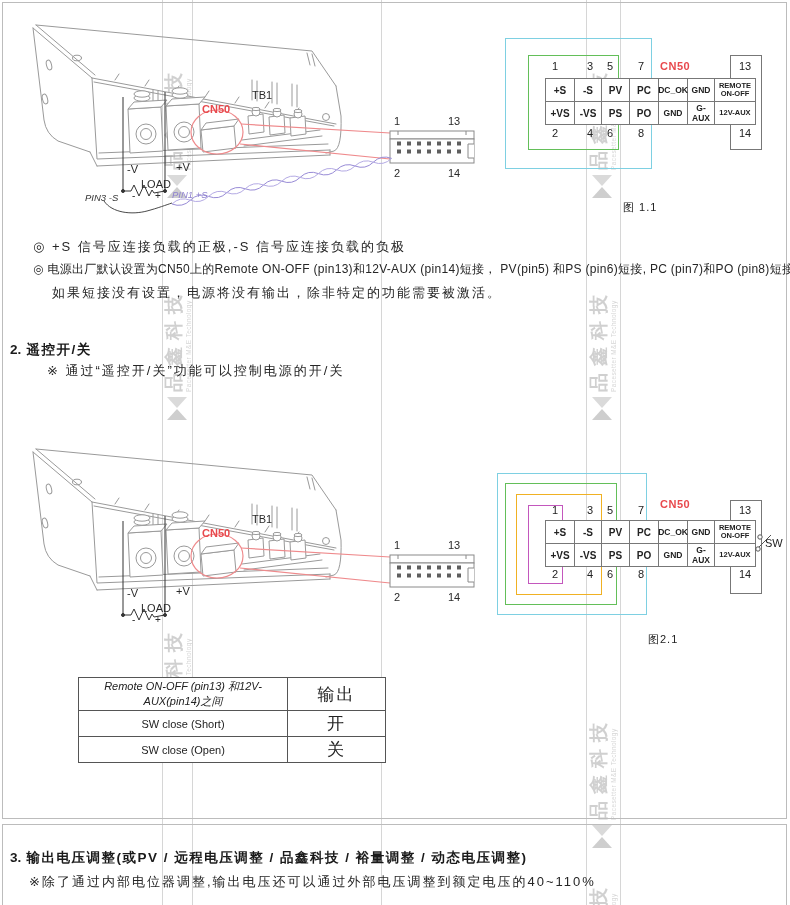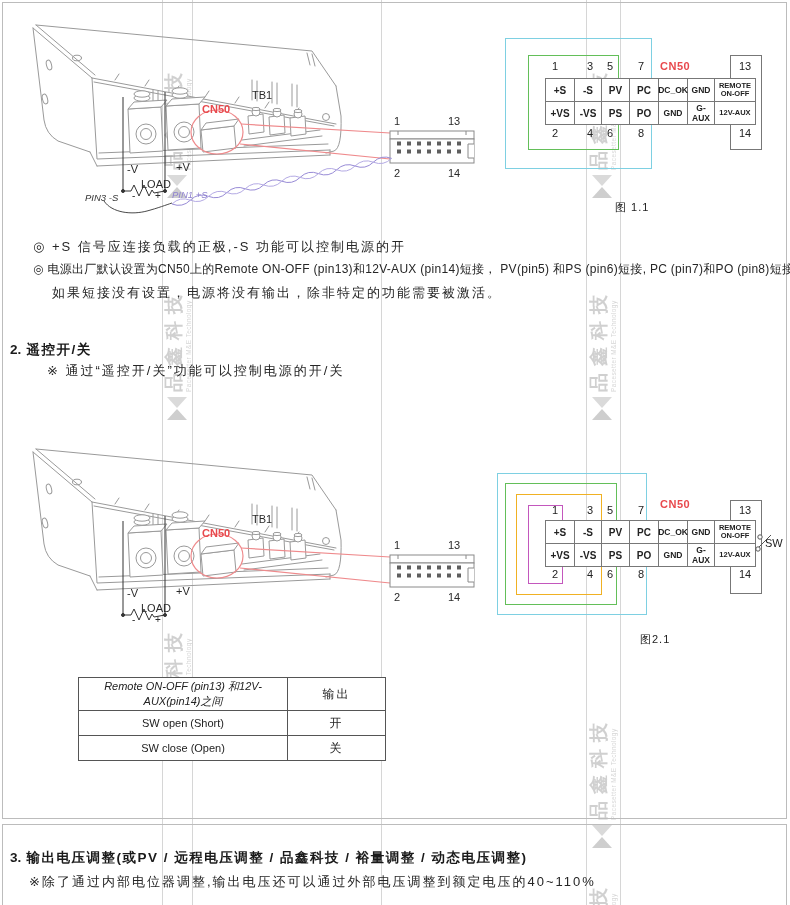--- a/index.html
+++ b/index.html
@@ -5,21 +5,21 @@
   html,body{margin:0;padding:0;background:#fff;}
   .page{position:relative;width:790px;height:905px;background:#fff;overflow:hidden;
         font-family:"Liberation Sans","DejaVu Sans",sans-serif;color:#222;}
   .vline{position:absolute;top:0;width:1px;height:905px;background:#d6d6d6;}
   .frame{position:absolute;border:1px solid #bcbcbc;}
   .note{position:absolute;font-size:13px;letter-spacing:2px;white-space:nowrap;color:#262626;}
   .note.long{font-size:12px;letter-spacing:0.3px;}
   .sec{position:absolute;font-size:13.5px;white-space:nowrap;letter-spacing:1.5px;color:#1a1a1a;}
   .sec .num{font-weight:700;letter-spacing:0;}
   .sec .ttl{font-weight:600;}
-  .figcap{position:absolute;font-size:11px;color:#222;letter-spacing:1px;white-space:nowrap;}
+  .figcap{position:absolute;font-size:11px;color:#222;letter-spacing:1px;white-space:nowrap;margin-left:8px;}
   .chassis{position:absolute;}
   
   .pinout{position:absolute;}
   .cbox{position:absolute;border:1.5px solid;background:transparent;}
   .tallbox{position:absolute;border:1px solid #777;background:#fff;}
   .pnum{position:absolute;width:20px;text-align:center;font-size:11px;color:#222;}
   .ptable{position:absolute;display:grid;
           grid-template-columns:29px 27px 28px 29px 29px 27px 41px;
           grid-auto-rows:23px;border-top:1px solid #777;border-left:1px solid #777;background:#fff;}
   .pcell{border-right:1px solid #777;border-bottom:1px solid #777;background:#fff;
@@ -27,21 +27,21 @@
          font-size:10px;font-weight:600;color:#222;}
   .pcell.mid{font-size:8.5px;}
   .pcell.small{font-size:7.5px;line-height:1.1;}
   .cn50lab{position:absolute;font-size:11px;font-weight:700;color:#e8494d;letter-spacing:0.5px;white-space:nowrap;}
   .swsvg{position:absolute;}
   .swlab{position:absolute;font-size:11px;color:#222;}
   
   .swtable{position:absolute;border-collapse:collapse;background:#fff;}
   .swtable td{border:1px solid #555;height:22px;text-align:center;vertical-align:middle;color:#222;}
   .swtable .c1{width:206px;font-size:11px;}
-  .swtable .c2{width:95px;font-size:12px;letter-spacing:2px;margin-top:41px;}
+  .swtable .c2{width:95px;font-size:17px;letter-spacing:2px;margin-top:41px;}
   .swtable .hdr{font-style:italic;}
   
   .wm{position:absolute;width:34px;height:162px;opacity:0.9;pointer-events:none;}
   .wm-rot{position:absolute;left:-48px;top:48px;width:130px;height:34px;transform:rotate(-90deg);
           display:flex;flex-direction:column;justify-content:center;}
   .wm-chars{font-size:19px;font-weight:700;color:#cccccc;letter-spacing:7px;white-space:nowrap;line-height:1;}
   .wm-latin{font-size:6.5px;color:#d2d2d2;white-space:nowrap;margin-top:2px;letter-spacing:0.4px;}
   .wm-logo{position:absolute;left:3px;top:133px;}
   svg text{font-family:"Liberation Sans","DejaVu Sans",sans-serif;}
 </style>
@@ -253,21 +253,21 @@
     </div>
     <span class="pnum" style="left:48px;top:89px">2</span>
     <span class="pnum" style="left:83px;top:89px">4</span>
     <span class="pnum" style="left:103px;top:89px">6</span>
     <span class="pnum" style="left:134px;top:89px">8</span>
     <span class="pnum" style="left:238px;top:89px">14</span>
     <span class="cn50lab" style="left:163px;top:22px">CN50</span>
   </div>
   <div class="figcap" style="left:615px;top:200px">图 1.1</div>
 
-  <div class="note" style="left:33px;top:238px">◎ +S 信号应连接负载的正极,-S 功能可以控制电源的开</div>
+  <div class="note" style="left:33px;top:238px">◎ +S 信号应连接负载的正极,-S 信号应连接负载的负极</div>
   <div class="note long" style="left:33px;top:261px">◎ 电源出厂默认设置为CN50上的Remote ON-OFF (pin13)和12V-AUX (pin14)短接， PV(pin5) 和PS (pin6)短接, PC (pin7)和PO (pin8)短接。</div>
   <div class="note" style="left:52px;top:284px">如果短接没有设置，电源将没有输出，除非特定的功能需要被激活。</div>
 
   <div class="sec" style="left:10px;top:341px">
     <span class="num">2.</span>
     <span class="ttl">遥控开/关</span>
   </div>
   <div class="note" style="left:47px;top:362px">※ 通过“遥控开/关”功能可以控制电源的开/关</div>
 
   <div class="chassis" id="chassis-slot2" style="left:20px;top:444px"><svg width="460" height="200" viewBox="0 0 460 200">
@@ -408,21 +408,21 @@
   </div>
   <div class="figcap" style="left:640px;top:632px">图2.1</div>
 
   <table class="swtable" style="left:78px;top:677px">
     <tbody>
         <tr>
       <td class="c1 hdr">Remote ON-OFF (pin13) 和12V-AUX(pin14)之间</td>
       <td class="c2">输出</td>
     </tr>
     <tr>
-      <td class="c1">SW open (Short)</td>
+      <td class="c1">SW close (Short)</td>
       <td class="c2">开</td>
     </tr>
     <tr>
       <td class="c1">SW close (Open)</td>
       <td class="c2">关</td>
     </tr>
   </tbody>
     </table>
 
 

